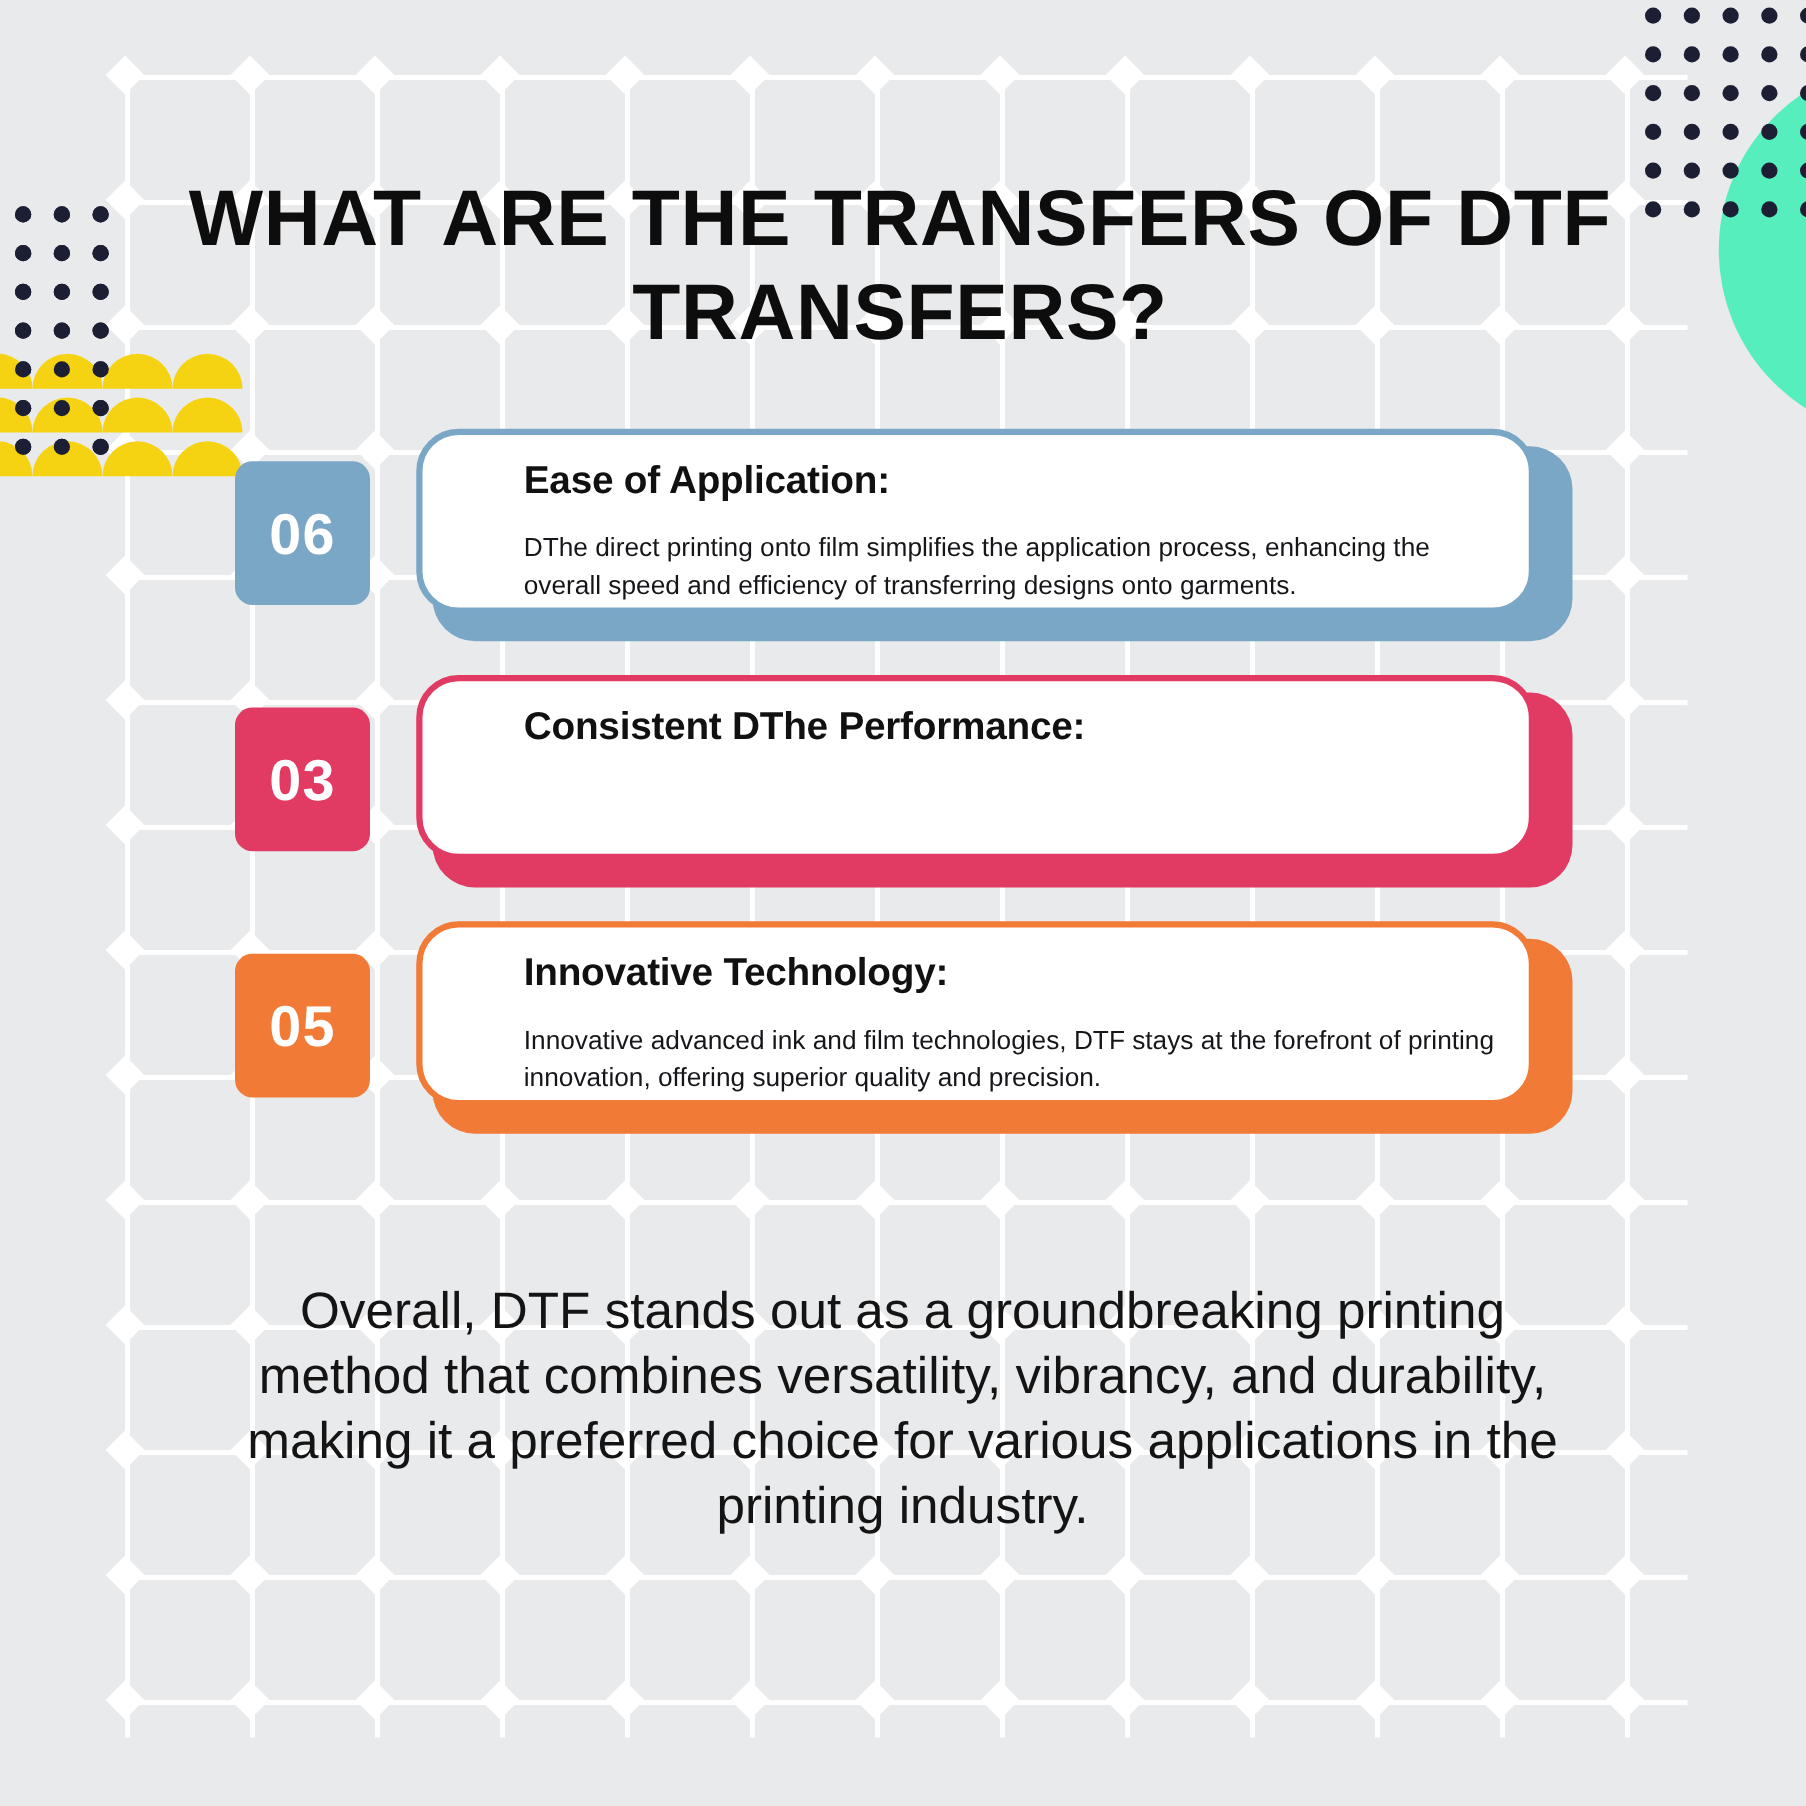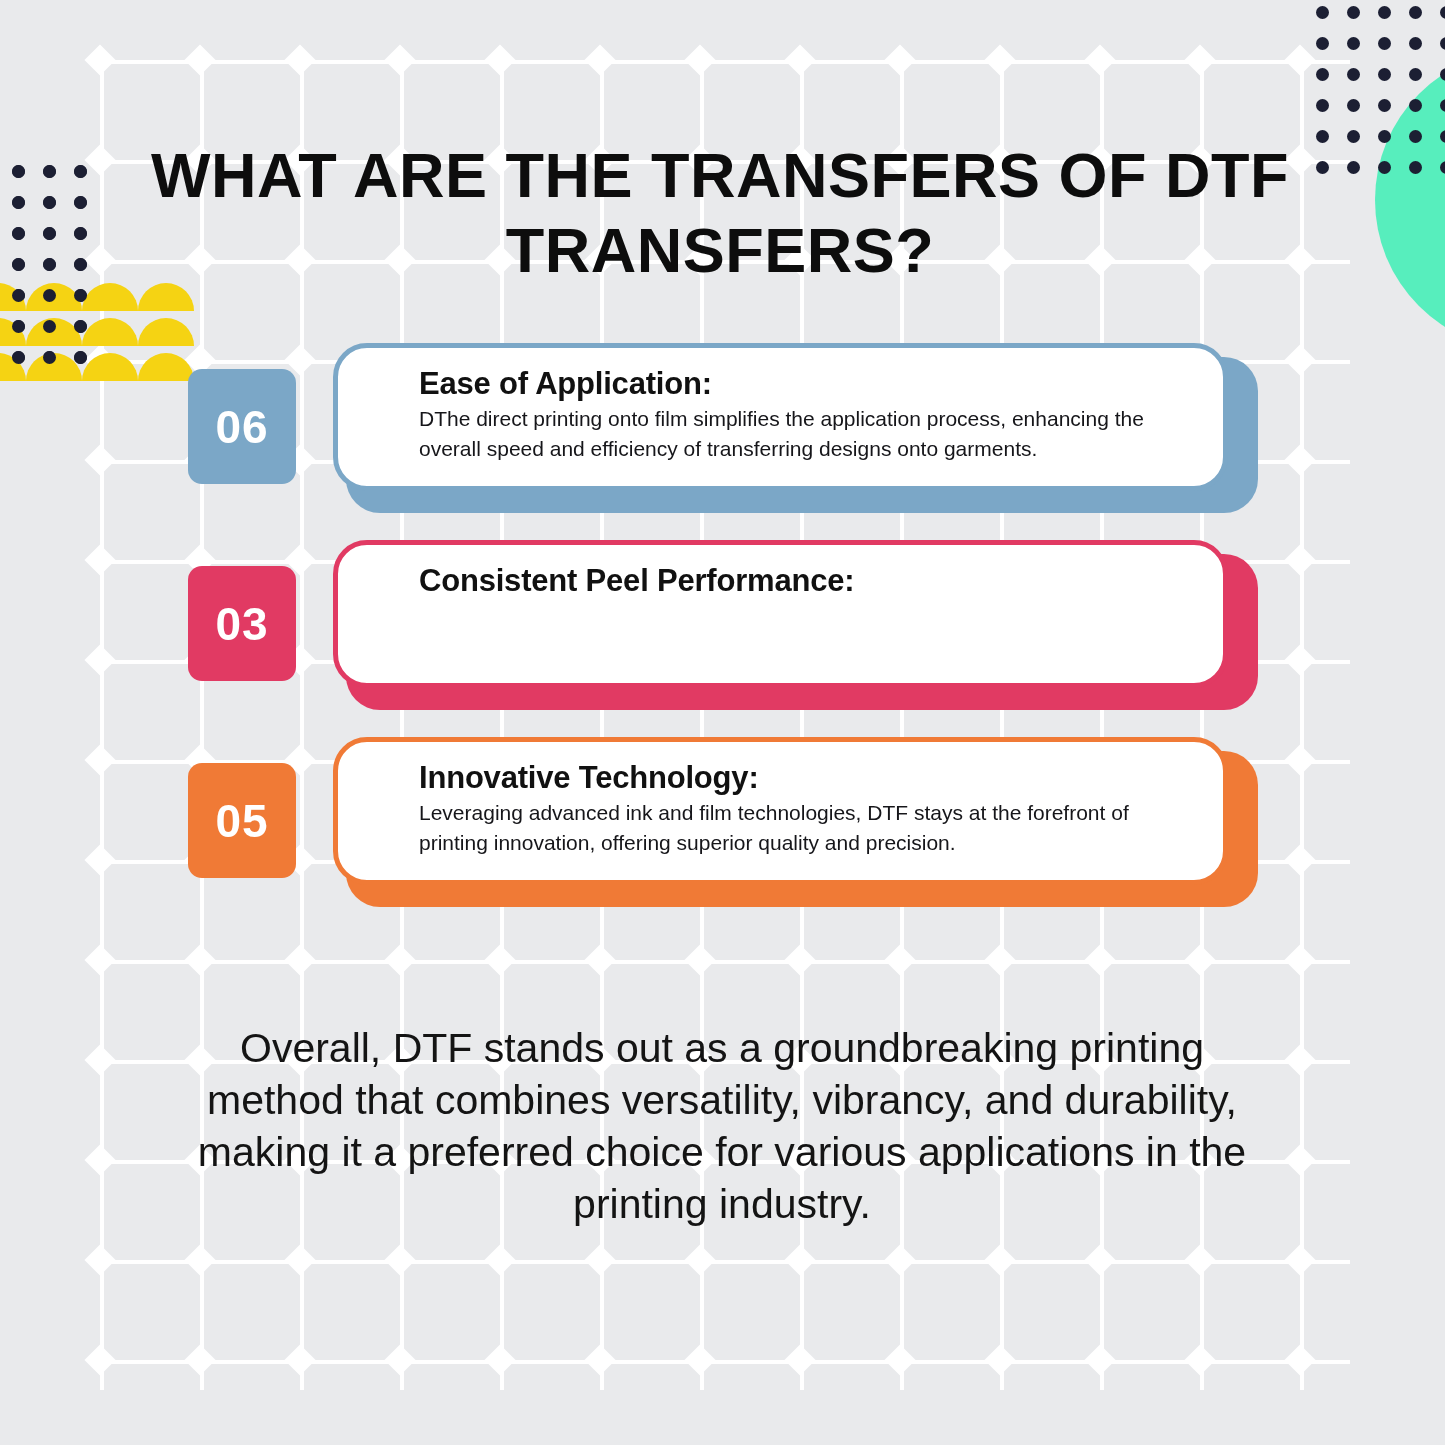--- a/index.html
+++ b/index.html
@@ -162,21 +162,21 @@
   }
   .card-title {
     font-family: "Liberation Sans", sans-serif;
     font-weight: bold;
     font-size: 31px;
     line-height: 40px;
     color: #111111;
     letter-spacing: -0.2px;
   }
   .card-body {
-    margin-top: 0;
+    margin-top: 20px;
     font-family: "Liberation Sans", sans-serif;
     font-size: 21px;
     line-height: 30px;
     color: #16161a;
     max-width: 800px;
   }
 
   
   .closing {
     position: absolute;
@@ -490,31 +490,31 @@
         <div class="card-body">DThe direct printing onto film simplifies the application process, enhancing the overall speed and efficiency of transferring designs onto garments.</div>
       </div>
     </div>
   </div>
 
   <div class="card-row r2">
     <div class="badge" style="background:#E13A63">03</div>
     <div class="card-wrap">
       <div class="card-under" style="background:#E13A63"></div>
       <div class="card-face" style="border-color:#E13A63">
-        <div class="card-title">Consistent Peel Performance:</div>
+        <div class="card-title">Consistent DThe Performance:</div>
       </div>
     </div>
   </div>
 
   <div class="card-row r3">
     <div class="badge" style="background:#F07A36">05</div>
     <div class="card-wrap">
       <div class="card-under" style="background:#F07A36"></div>
       <div class="card-face" style="border-color:#F07A36">
         <div class="card-title">Innovative Technology:</div>
-        <div class="card-body">Leveraging advanced ink and film technologies, DTF stays at the forefront of printing innovation, offering superior quality and precision.</div>
+        <div class="card-body">Innovative advanced ink and film technologies, DTF stays at the forefront of printing innovation, offering superior quality and precision.</div>
       </div>
     </div>
   </div>
 
   <div class="closing">Overall, DTF stands out as a groundbreaking printing method that combines versatility, vibrancy, and durability, making it a preferred choice for various applications in the printing industry.</div>
 
 </div>
 
 </body></html>

